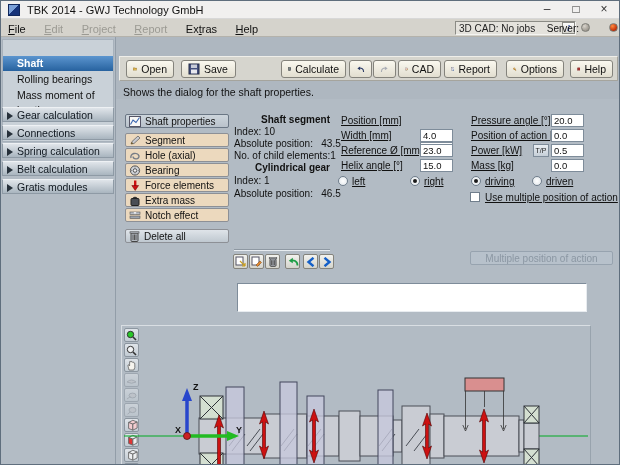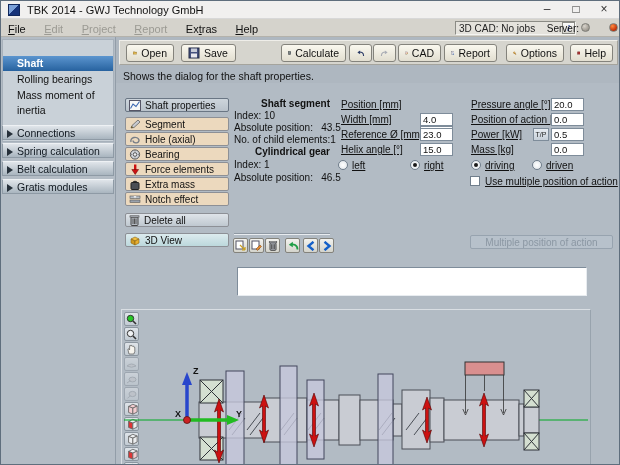--- a/index.html
+++ b/index.html
@@ -31,21 +31,21 @@
   .sb-items-bg{position:absolute;left:1px;top:2px;width:112px;height:103px;background:#c9d1d8;border:1px solid #a7b1bb;}
   .sb-header{position:absolute;left:1px;top:2px;width:112px;height:16px;
     background:linear-gradient(#6f9cc9,#23537f);color:#fff;font-weight:bold;font-size:10.5px;line-height:16px;padding-left:16px;}
   .sb-header .tri{position:absolute;left:4px;top:5px;width:0;height:0;border-left:4px solid transparent;border-right:4px solid transparent;border-top:6px solid #e8eef5;}
   .sb-item{position:absolute;left:2px;width:110px;height:15px;font-size:10.5px;line-height:15px;padding-left:14px;color:#111;}
   .sb-item.sel{background:linear-gradient(#5b95cf,#27629f);color:#fff;font-weight:bold;}
   .sb-collapsed{position:absolute;left:1px;width:112px;height:15px;font-size:10.5px;line-height:14px;padding-left:14px;color:#101820;
     background:linear-gradient(#e0e5ea,#a9b5bf);border:1px solid #8e9aa5;border-top-color:#eef1f4;}
   .sb-collapsed .tri{position:absolute;left:4px;top:4px;width:0;height:0;border-top:4px solid transparent;border-bottom:4px solid transparent;border-left:6px solid #26303a;}
   
-  .main{position:absolute;left:115px;top:36px;width:505px;height:393px;}
+  .main{position:absolute;left:115px;top:52px;width:505px;height:393px;}
   .toolbar{position:absolute;left:3px;top:3px;width:499px;height:25px;background:#d6d5ce;border:1px solid;border-color:#efeee9 #a5a49d #a5a49d #efeee9;}
   .tbtn{position:absolute;top:3px;height:18px;border:1px solid #84837c;border-radius:3px;
     background:linear-gradient(#faf8ef,#e2ded0);font-size:10.5px;color:#111;display:flex;align-items:center;gap:4px;padding:0 6px;}
   .tbtn.disabled svg{opacity:.35;}
   .status{position:absolute;left:7px;top:33px;font-size:10.5px;color:#111;}
   .content{position:absolute;left:0px;top:46px;width:505px;height:383px;background:#b2bbc4;}
   
   .eb{position:absolute;left:9px;width:104px;height:14px;border:1px solid #8d9096;border-radius:2px;
     background:#ecd9be;font-size:10px;color:#111;display:flex;align-items:center;gap:4px;padding:0 3px;}
   .eb.gray{background:linear-gradient(#dfe4e9,#bfc8d0);}
@@ -99,20 +99,21 @@
     <span class="led led-gray"></span>
     <span class="server-label">Server:</span>
     <span class="led led-red"></span>
   </div>
 
   <div class="sidebar">
     <div class="sb-items-bg"></div>
     <div class="sb-item sel" style="top:19px;">Shaft</div>
     <div class="sb-item" style="top:35px;">Rolling bearings</div>
     <div class="sb-item" style="top:51px;">Mass moment of inertia</div>
+    <div class="sb-collapsed" style="top:70px;"><span class="tri"></span><span>Gear calculation</span></div>
     <div class="sb-collapsed" style="top:88px;"><span class="tri"></span><span>Connections</span></div>
     <div class="sb-collapsed" style="top:106px;"><span class="tri"></span><span>Spring calculation</span></div>
     <div class="sb-collapsed" style="top:124px;"><span class="tri"></span><span>Belt calculation</span></div>
     <div class="sb-collapsed" style="top:142px;"><span class="tri"></span><span>Gratis modules</span></div>
   </div>
 
   <div class="main">
 
     <div class="toolbar">
       <div class="tbtn" style="left:6px;width:48px;">
@@ -249,28 +250,20 @@
       </div>
       <div class="eb gray" style="top:130px;">
         <svg width="11" height="12" viewBox="0 0 11 12">
             <rect x="2" y="3" width="7" height="8.5" rx="1" fill="#b4bac2" stroke="#444"></rect>
             <rect x="1" y="1.8" width="9" height="1.4" fill="#b4bac2" stroke="#444" stroke-width="0.6"></rect>
             <line x1="4" y1="4.5" x2="4" y2="10" stroke="#555"></line>
             <line x1="5.5" y1="4.5" x2="5.5" y2="10" stroke="#555"></line>
             <line x1="7" y1="4.5" x2="7" y2="10" stroke="#555"></line>
           </svg>
         <span>Delete all</span>
-      </div>
-      <div class="eb teal" style="top:150px;">
-        <svg width="12" height="11" viewBox="0 0 12 11">
-            <polygon points="2,4 6,2 10,4 6,6" fill="#f0c040" stroke="#8a6210" stroke-width="0.6"></polygon>
-            <polygon points="2,4 6,6 6,10 2,8" fill="#d09a20" stroke="#8a6210" stroke-width="0.6"></polygon>
-            <polygon points="10,4 6,6 6,10 10,8" fill="#e8b030" stroke="#8a6210" stroke-width="0.6"></polygon>
-          </svg>
-        <span>3D View</span>
       </div>
 
       <div class="ip-text ip-title" style="left:118px;top:15px;">Shaft segment</div>
       <div class="ip-text" style="left:118px;top:27px;"><span>Index:</span> <span>10</span></div>
       <div class="ip-text" style="left:118px;top:39px;"><span>Absolute position:</span>&nbsp;&nbsp;&nbsp;<span>43.5</span></div>
       <div class="ip-text" style="left:118px;top:51px;"><span>No. of child elements:</span><span>1</span></div>
       <div class="ip-text ip-title" style="left:118px;top:63px;">Cylindrical gear</div>
       <div class="ip-text" style="left:118px;top:76px;"><span>Index:</span> <span>1</span></div>
       <div class="ip-text" style="left:118px;top:89px;"><span>Absolute position:</span>&nbsp;&nbsp;&nbsp;<span>46.5</span></div>
       <div class="ip-sep"></div>

